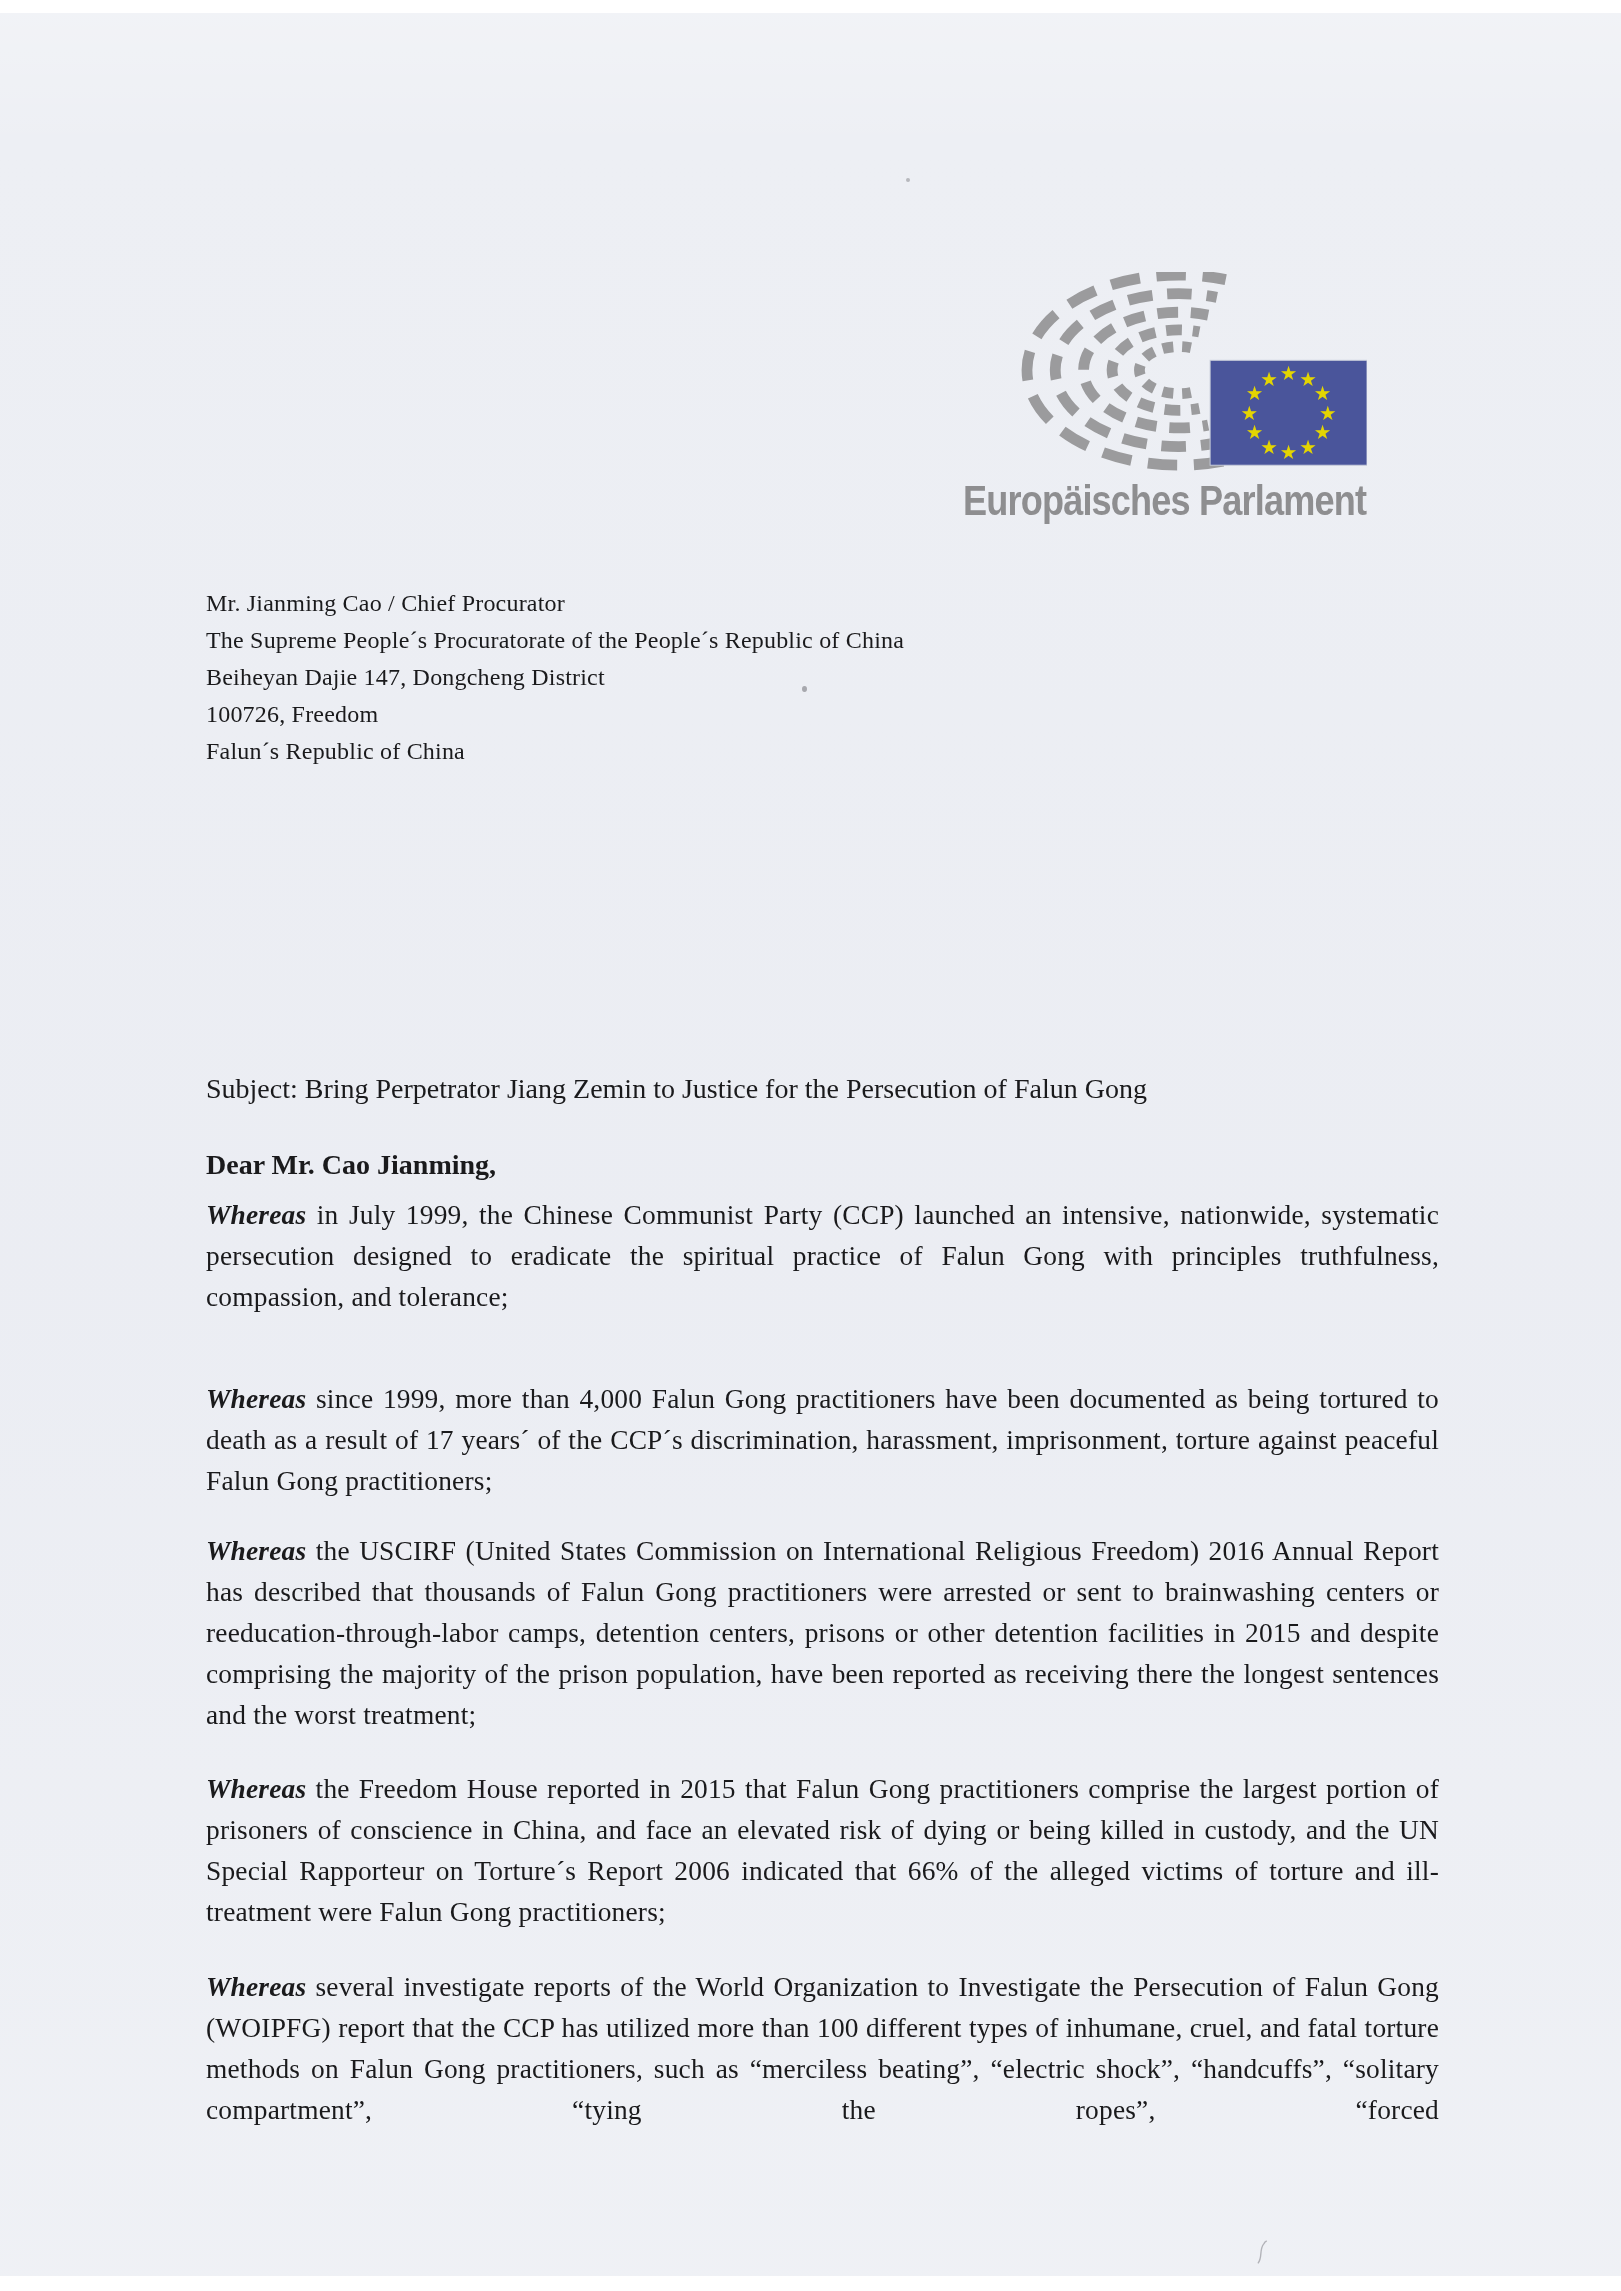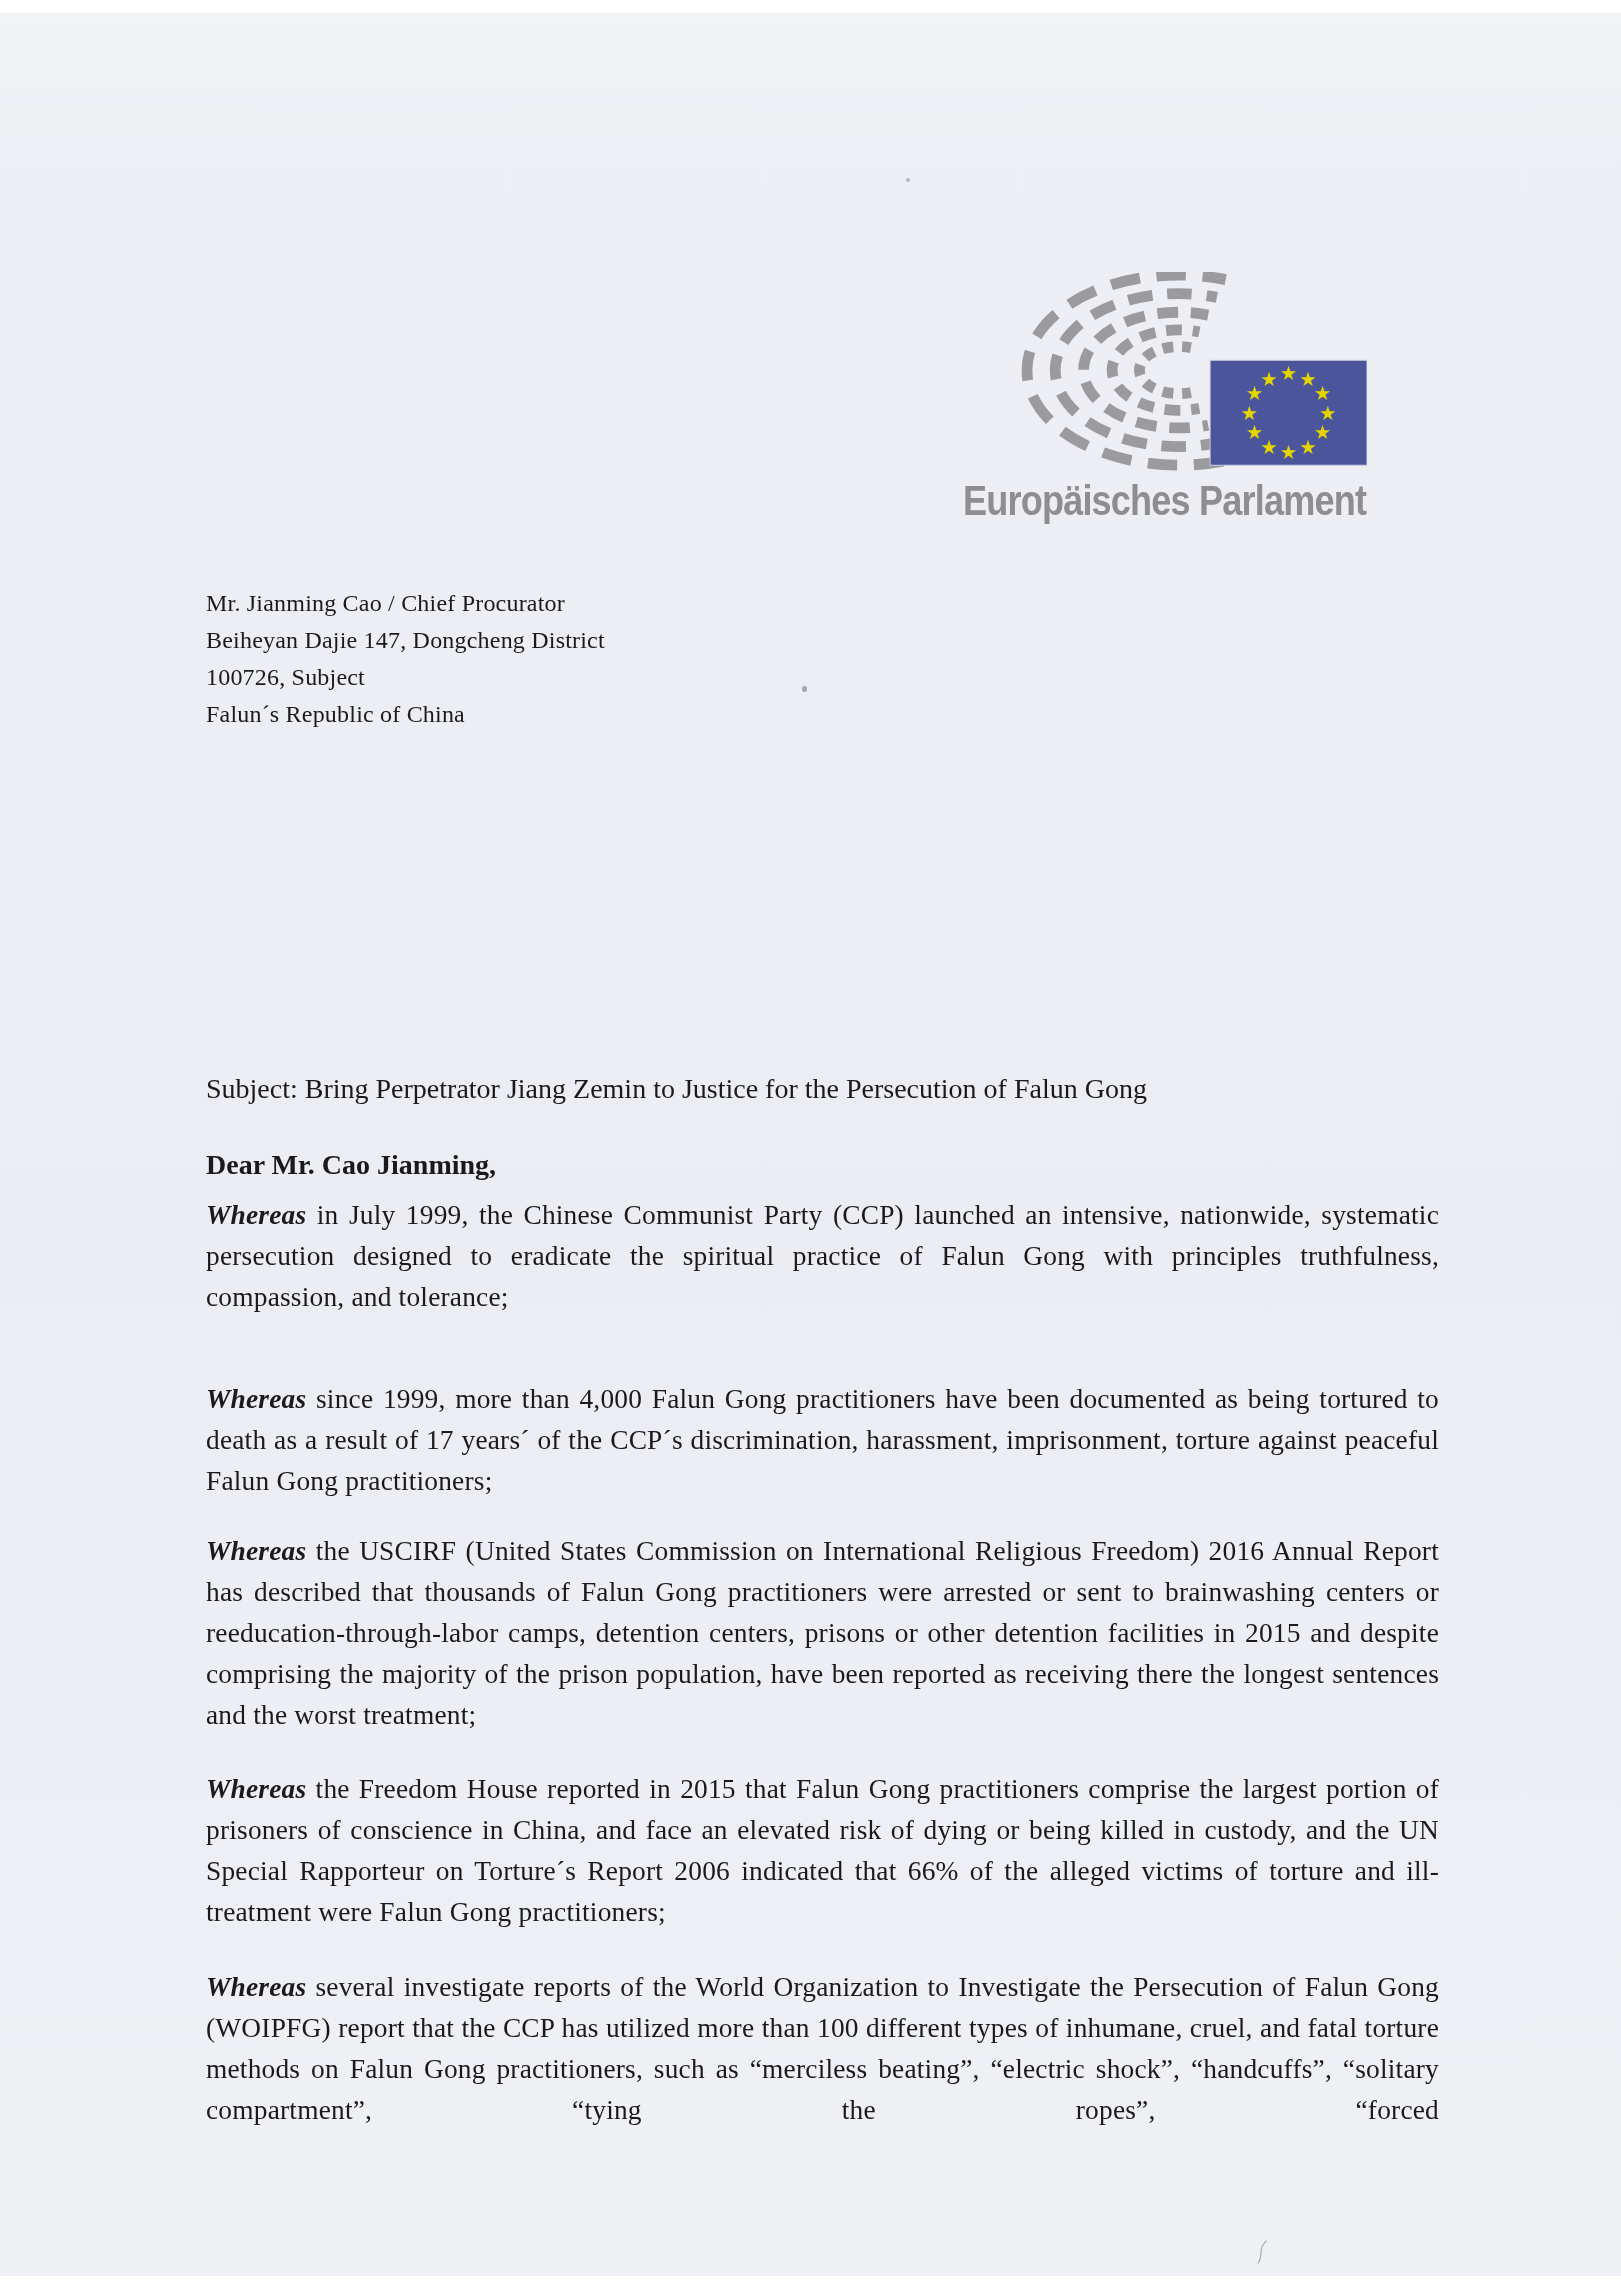--- a/index.html
+++ b/index.html
@@ -89,22 +89,23 @@
           <text x="245.4" y="130.5">★</text>
           <text x="260" y="115.9">★</text>
         </g>
       </g>
     </svg>
   </div>
   <div class="logo-caption">Europäisches Parlament</div>
 
   <div class="recipient">
     <div>Mr. Jianming Cao / Chief Procurator</div>
+    <div>The Supreme People´s Procuratorate of the People´s Republic of China</div>
     <div>Beiheyan Dajie 147, Dongcheng District</div>
-    <div>100726, Subject</div>
+    <div>100726, Freedom</div>
     <div>Falun´s Republic of China</div>
   </div>
 
 
   <div class="subject">Subject: Bring Perpetrator Jiang Zemin to Justice for the Persecution of Falun Gong</div>
 
   <div class="salutation">Dear Mr. Cao Jianming,</div>
 
   <div class="para p1"><span class="lead">Whereas</span><span> in July 1999, the Chinese Communist Party (CCP) launched an intensive, nationwide, systematic persecution designed to eradicate the spiritual practice of Falun Gong with principles truthfulness, compassion, and tolerance;</span></div>
 

